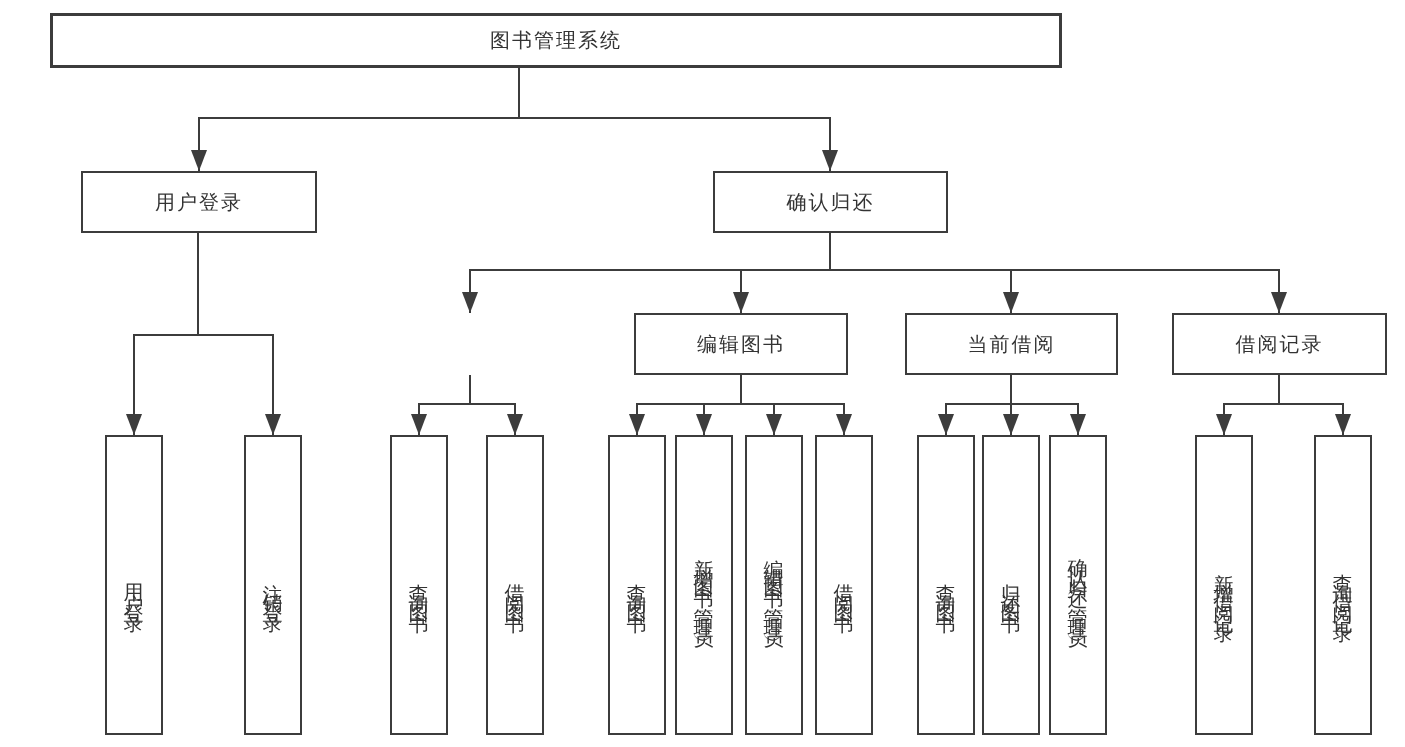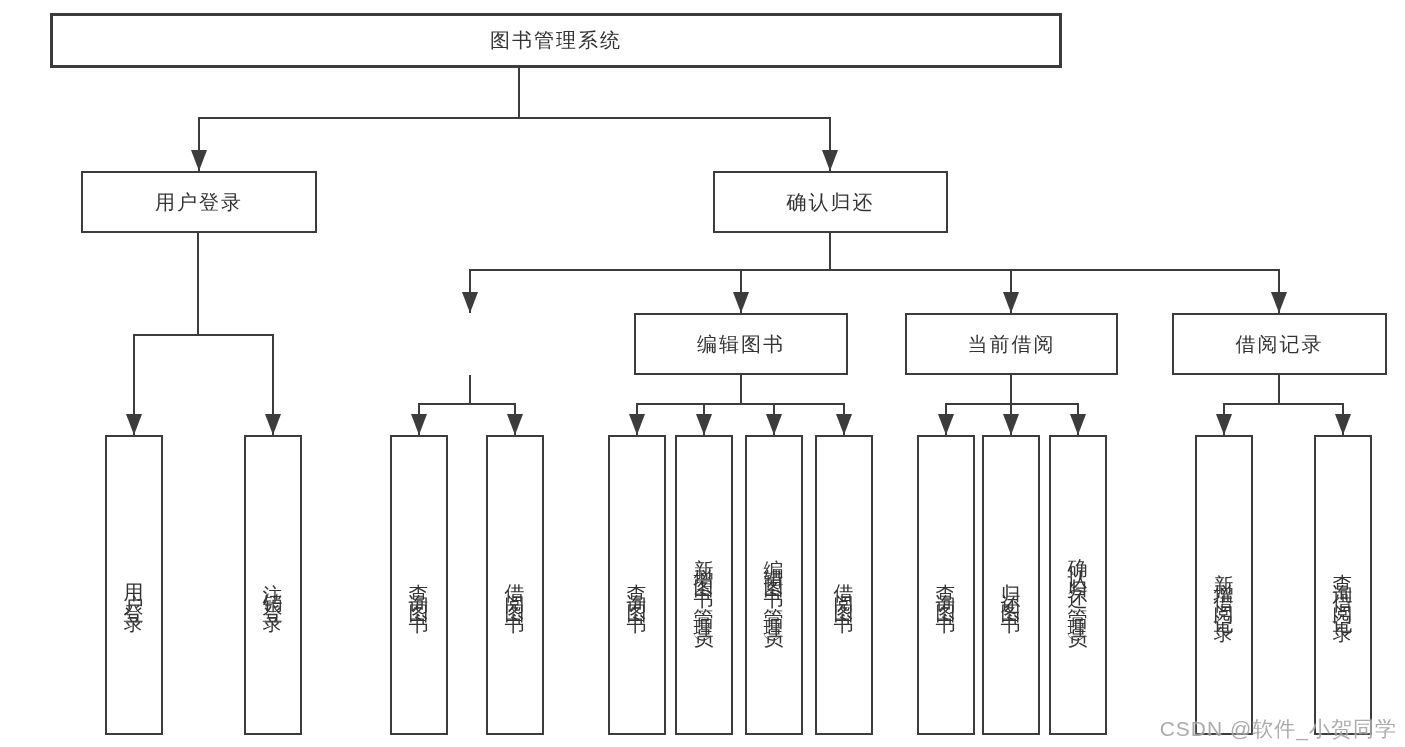--- a/index.html
+++ b/index.html
@@ -154,15 +154,14 @@
     <span>确认归还（管理员）</span>
   </div>
 
   <div class="box vbox" style="left:1195px; top:435px; width:58px; height:300px;">
     <span>新增借阅记录</span>
   </div>
   <div class="box vbox" style="left:1314px; top:435px; width:58px; height:300px;">
     <span>查询借阅记录</span>
   </div>
 
-  <div class="watermark">CSDN @软件_小贺同学</div>
 
 </div>
 
 </body></html>

